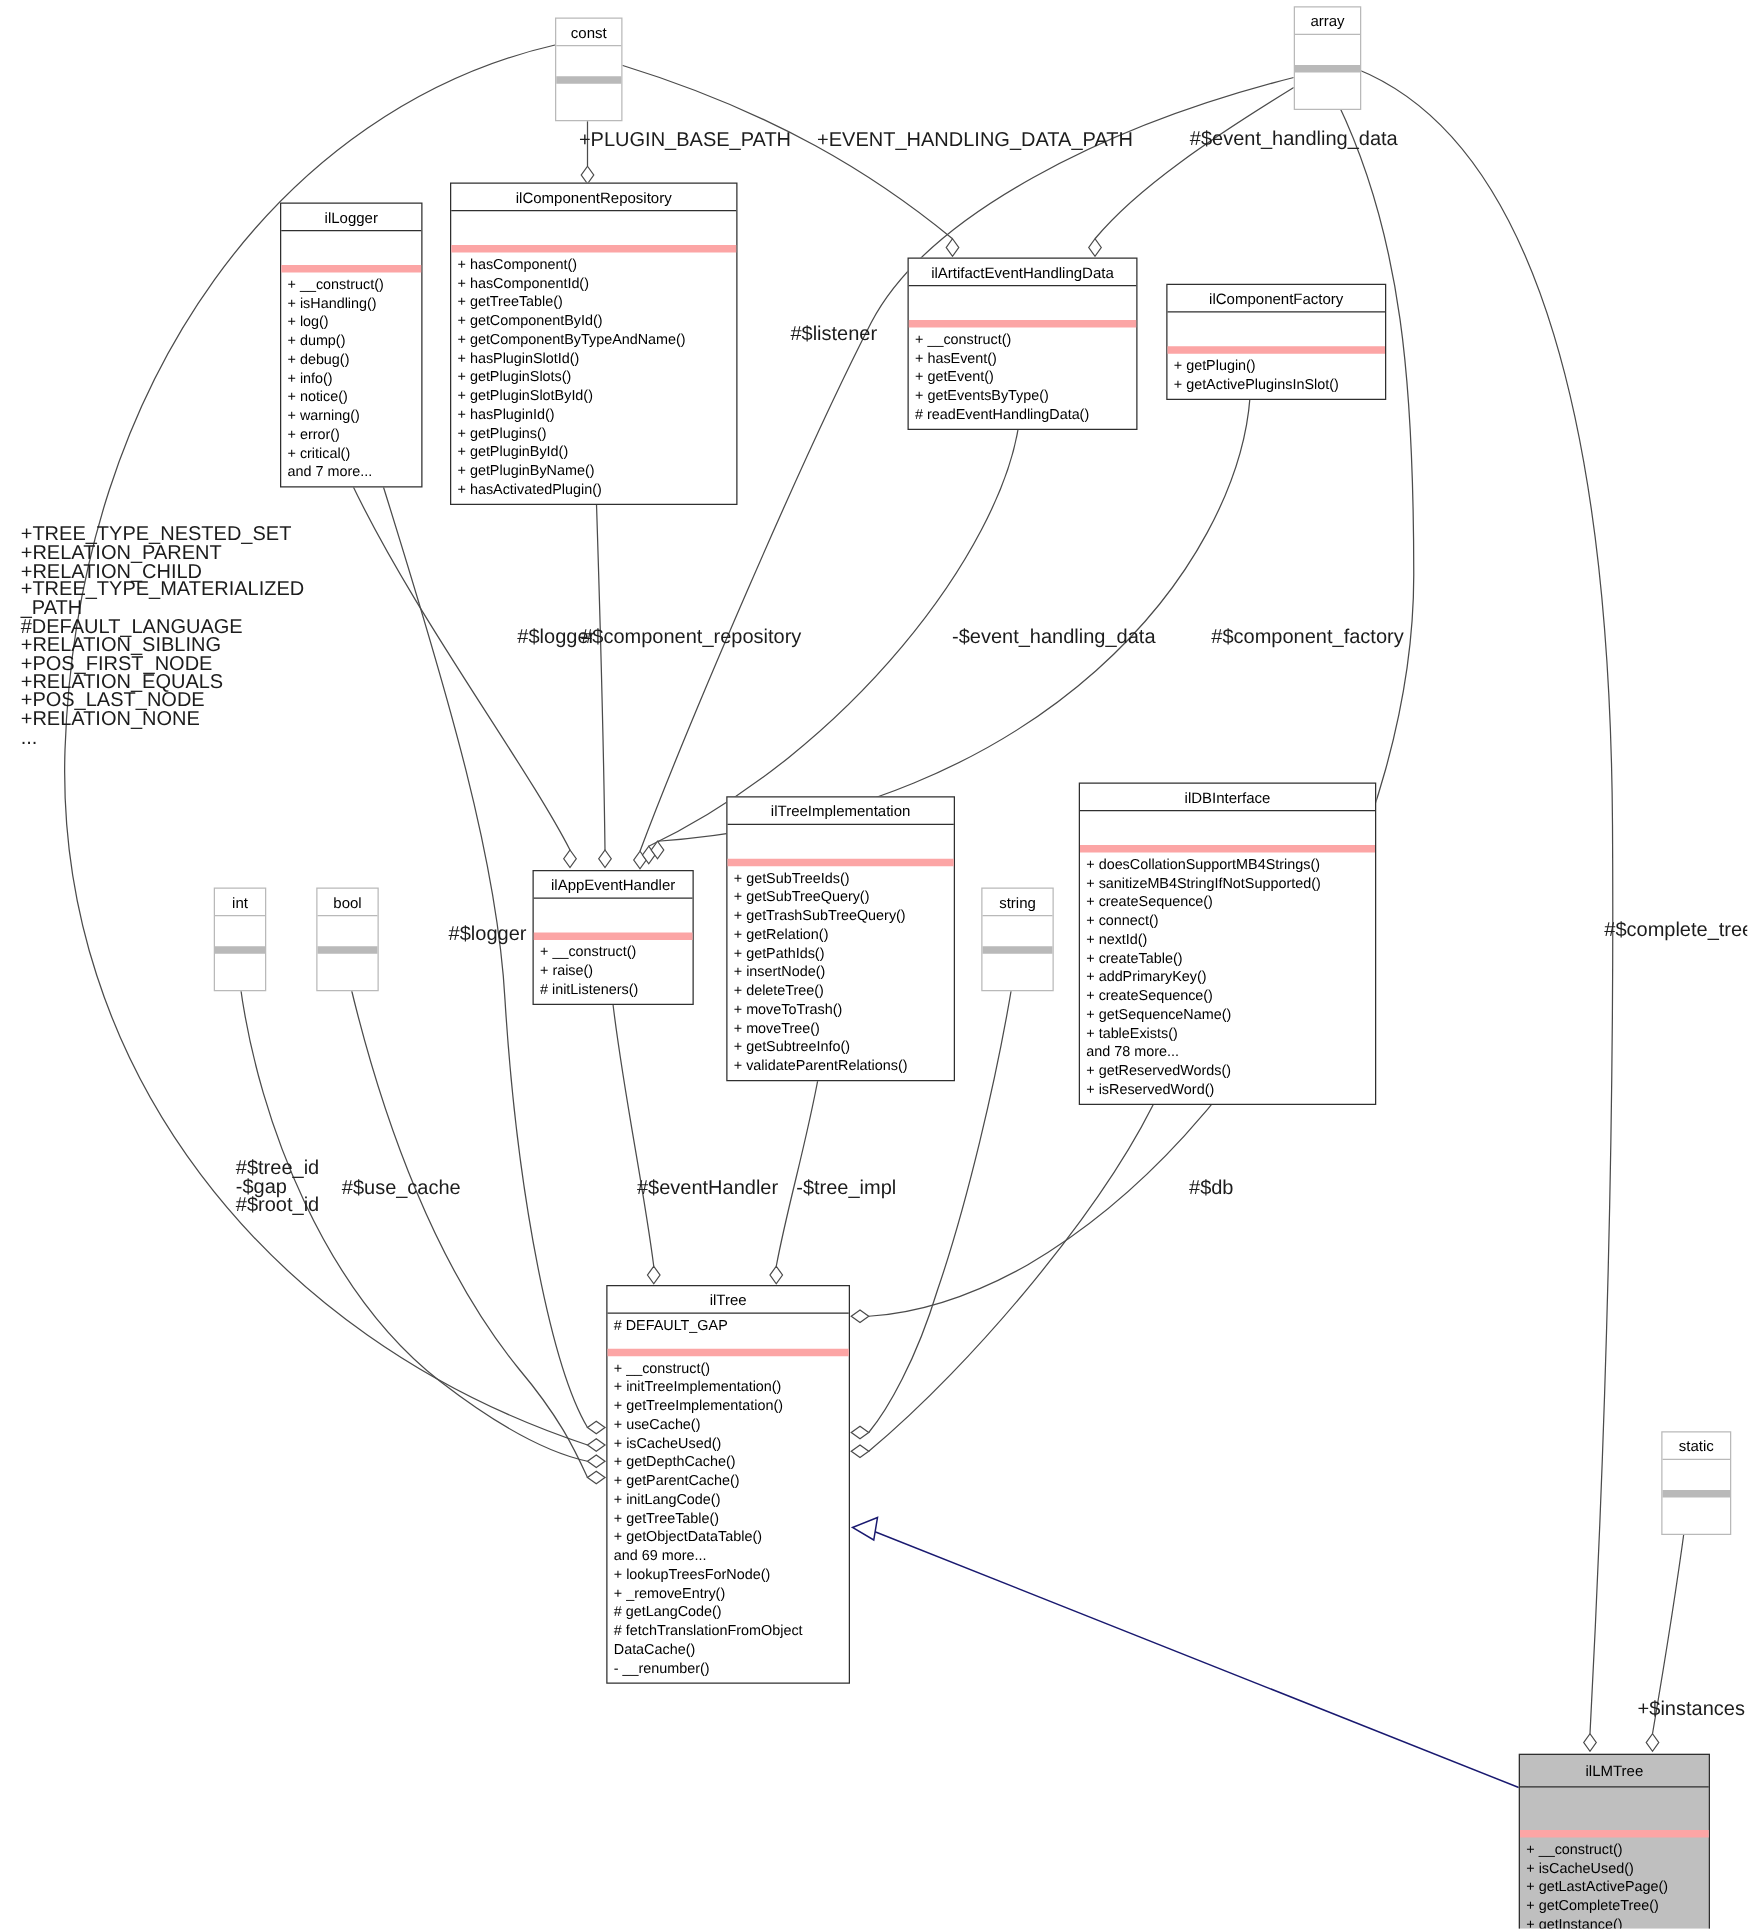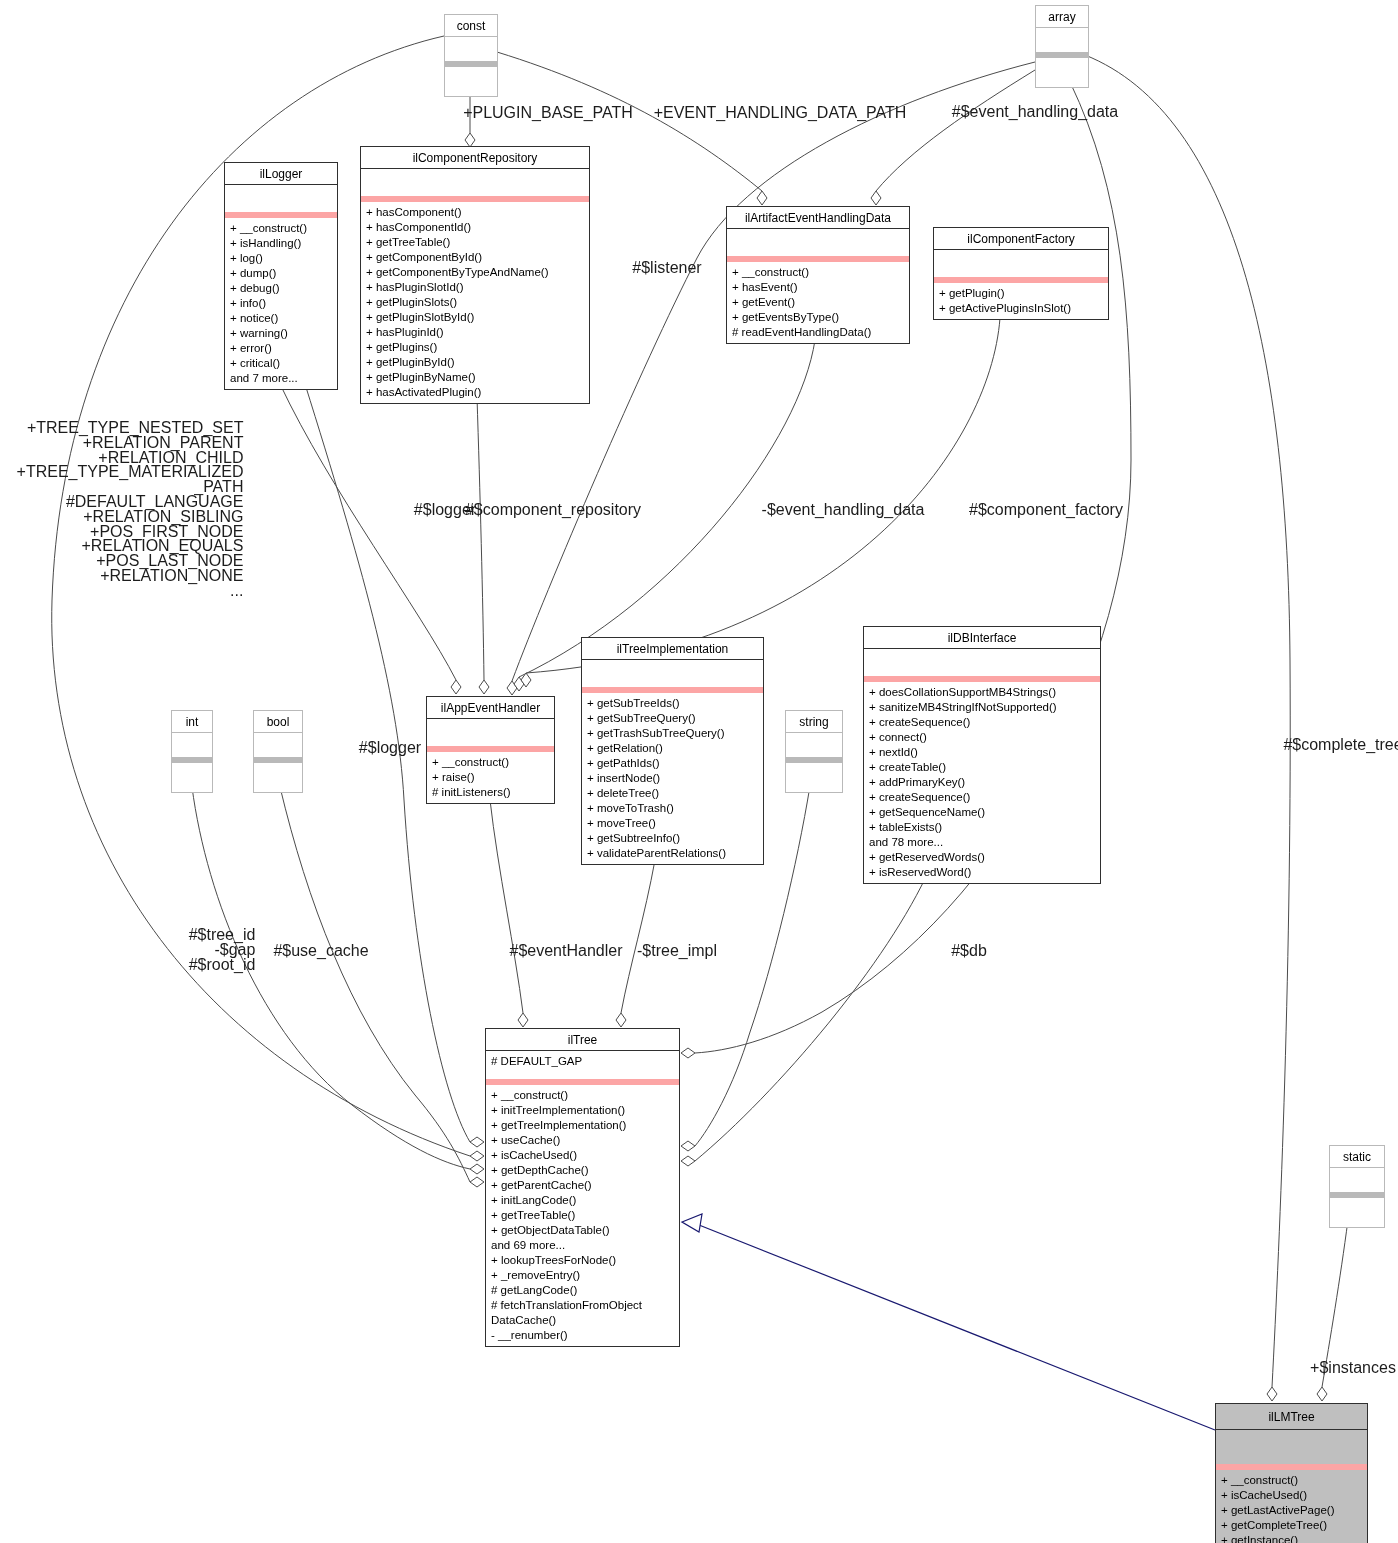--- a/index.html
+++ b/index.html
@@ -1,20 +1,20 @@
 <!DOCTYPE html>
 <html><head>
 <meta charset="utf-8">
 <style>
   html,body{margin:0;padding:0;background:#fff;}
   #canvas{position:relative;width:1398px;height:1543px;background:#fff;overflow:hidden;
           font-family:"Liberation Sans","DejaVu Sans",sans-serif;color:#000;}
   #edges{position:absolute;left:0;top:0;z-index:0;}
   .lab{position:absolute;transform:translate(-50%,-50%);font-size:16px;white-space:nowrap;z-index:1;color:#1c1c1c;}
-  .block{transform:translate(-50%,0);line-height:14.8px;text-align:right;}
+  .block{transform:translate(-50%,0);line-height:14.8px;text-align:left;}
   .uml{position:absolute;background:#fff;border:1px solid #2f2f2f;z-index:2;font-size:11.5px;}
   .uml .t{text-align:center;padding:4px 5px 3px;border-bottom:1px solid #2f2f2f;font-size:12px;white-space:nowrap;}
   .uml .a{border-bottom:6px solid #fca5a5;min-height:22px;padding:3px 5px;line-height:15px;white-space:nowrap;}
   .uml .a:empty{padding:0;min-height:27px;}
   .uml .m{padding:3px 5px;line-height:15px;white-space:nowrap;min-height:14px;}
   .plain{border-color:#b9b9b9;}
   .plain .t{border-color:#b9b9b9;}
   .plain .a{border-color:#b9b9b9;}
   .plain .a:empty{min-height:24px;}
   .plain .m{min-height:23px;}

